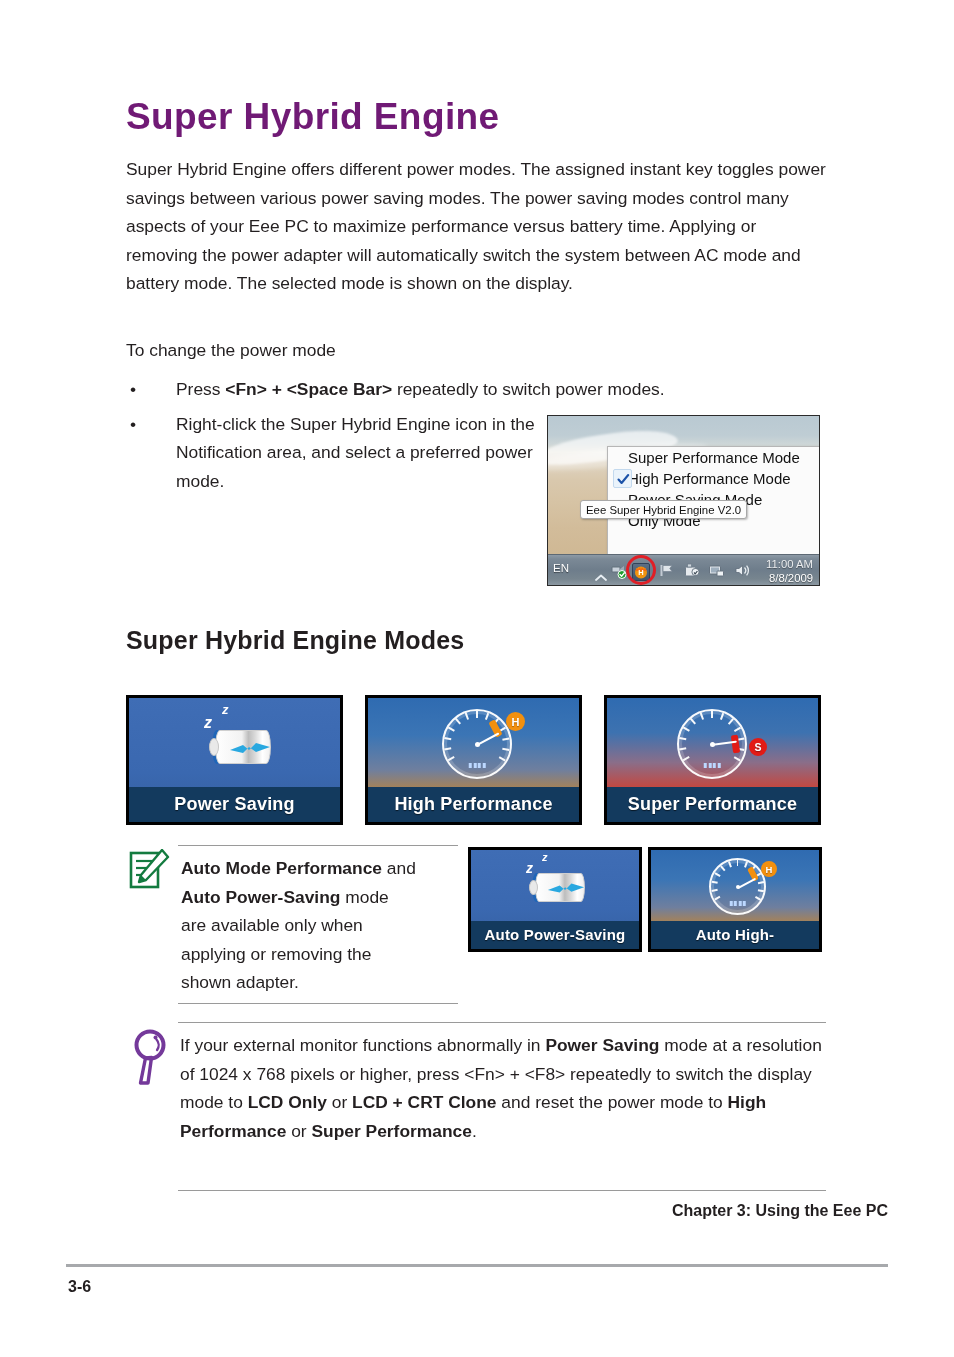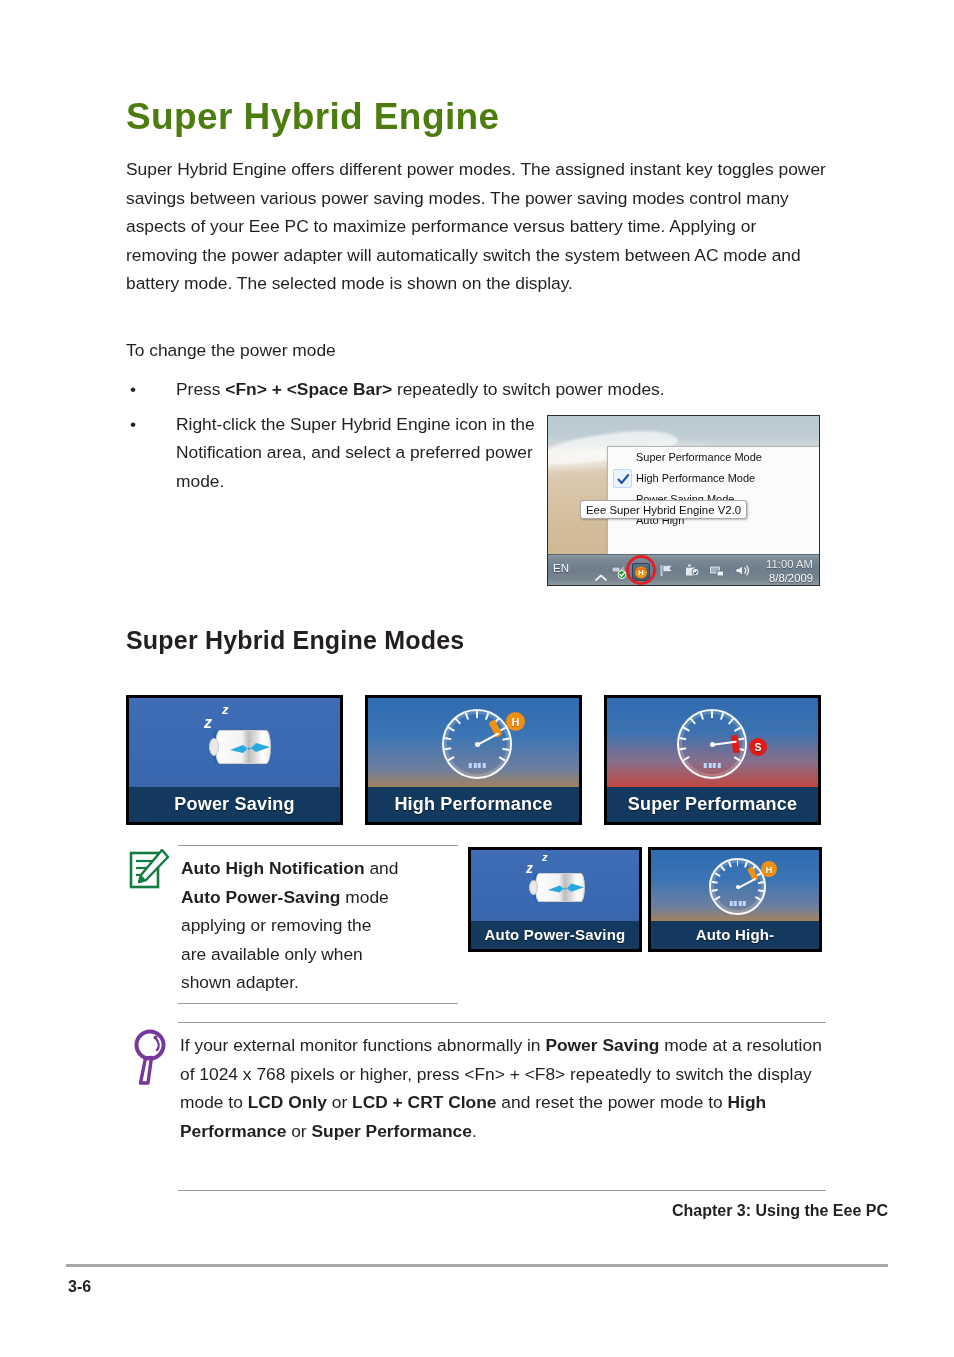--- a/index.html
+++ b/index.html
@@ -16,21 +16,21 @@
 
   .page { position: relative; width: 954px; height: 1357px; }
 
   
   .h1 {
     position: absolute;
     left: 126px; top: 96px;
     font-size: 37px;
     font-weight: bold;
     letter-spacing: 0.4px;
-    color: #4d7c0f;
+    color: #701a75;
     text-align: right;
   }
   .h2 {
     position: absolute;
     left: 126px; top: 626px;
     font-size: 25px;
     font-weight: bold;
     letter-spacing: 0.2px;
     color: #231f20;
   }
@@ -109,22 +109,22 @@
     background: #fbfbfb;
     border: 1px solid #b6b6b6;
     border-right: none;
     box-shadow: 1px 1px 3px rgba(0,0,0,0.2);
     z-index: 5;
   }
   .ctx-item {
     position: relative;
     height: 21px;
     line-height: 21px;
-    padding-left: 28px;
-    font-size: 11px;
+    padding-left: 20px;
+    font-size: 15px;
     color: #111;
     white-space: nowrap;
   }
   .ctx-check {
     position: absolute;
     left: 5px; top: 1px;
     width: 19px; height: 19px;
     border: 1px solid #c3d9ee;
     background: #eaf3fb;
     border-radius: 2px;
@@ -354,21 +354,21 @@
           <svg width="13" height="13" viewBox="0 0 13 13">
               <path d="M1.5 6.5 L4.6 10 L11.2 2" fill="none" stroke="#1c52a8" stroke-width="2.1" stroke-linecap="round" stroke-linejoin="round"></path>
             </svg>
         </span>
         <span>High Performance Mode</span>
       </div>
       <div class="ctx-item">
         <span>Power Saving Mode</span>
       </div>
       <div class="ctx-item">
-        <span>Auto High</span>
+        <span>Only Mode</span>
       </div>
       <div class="ctx-exit">Exit</div>
     </div>
 
     <div class="tooltip">Eee Super Hybrid Engine V2.0</div>
 
     <div class="shot-taskbar">
       <span class="tb-en">EN</span>
 
       <span class="tb-arrow">
@@ -530,24 +530,24 @@
         <rect x="3" y="4" width="27" height="34" fill="#ffffff" stroke="#137b3f" stroke-width="2.6"></rect>
         <line x1="8" y1="12" x2="25" y2="12" stroke="#137b3f" stroke-width="2.2"></line>
         <line x1="8" y1="19" x2="25" y2="19" stroke="#137b3f" stroke-width="2.2"></line>
         <line x1="8" y1="26" x2="20" y2="26" stroke="#137b3f" stroke-width="2.2"></line>
         <path d="M34 1 L40 8 L18 31 L11 33 L13 26 Z" fill="#ffffff" stroke="#137b3f" stroke-width="2.4" stroke-linejoin="round"></path>
         <path d="M13 26 L18 31 L11 33 Z" fill="#137b3f"></path>
       </svg>
     </span>
 
     <div class="body-text" style="left:55px; top:9px; width:275px;">
-      <div><b>Auto High Notification</b><span> and</span></div>
+      <div><b>Auto Mode Performance</b><span> and</span></div>
       <div><b>Auto Power-Saving</b><span> mode</span></div>
+      <div><span>are available only when</span></div>
       <div><span>applying or removing the</span></div>
-      <div><span>are available only when</span></div>
       <div><span>shown adapter.</span></div>
     </div>
   </div>
 
   <div class="auto-wrap">
 
     <div class="tile" style="left:0px; top:0px; width:174px; height:105px;">
       <div class="art art-blue">
         <div class="batt" style="left:52px; top:16px; width:76px; height:46px;">
           <div class="lend" style="left:9px; top:7px; width:9px; height:29px;"></div>

